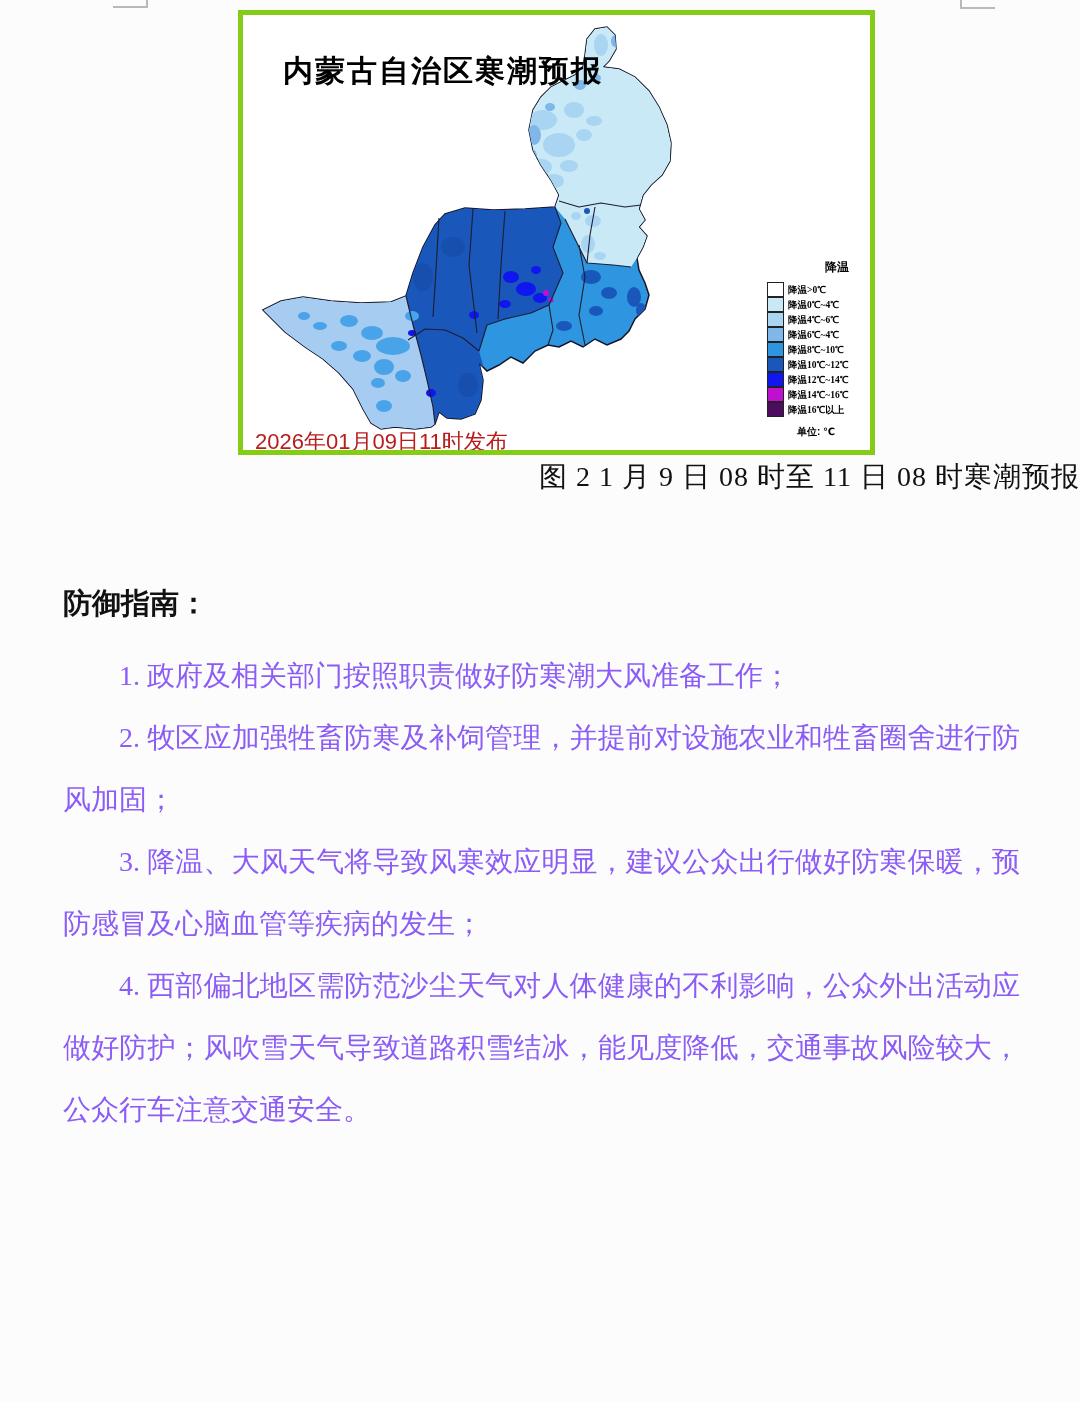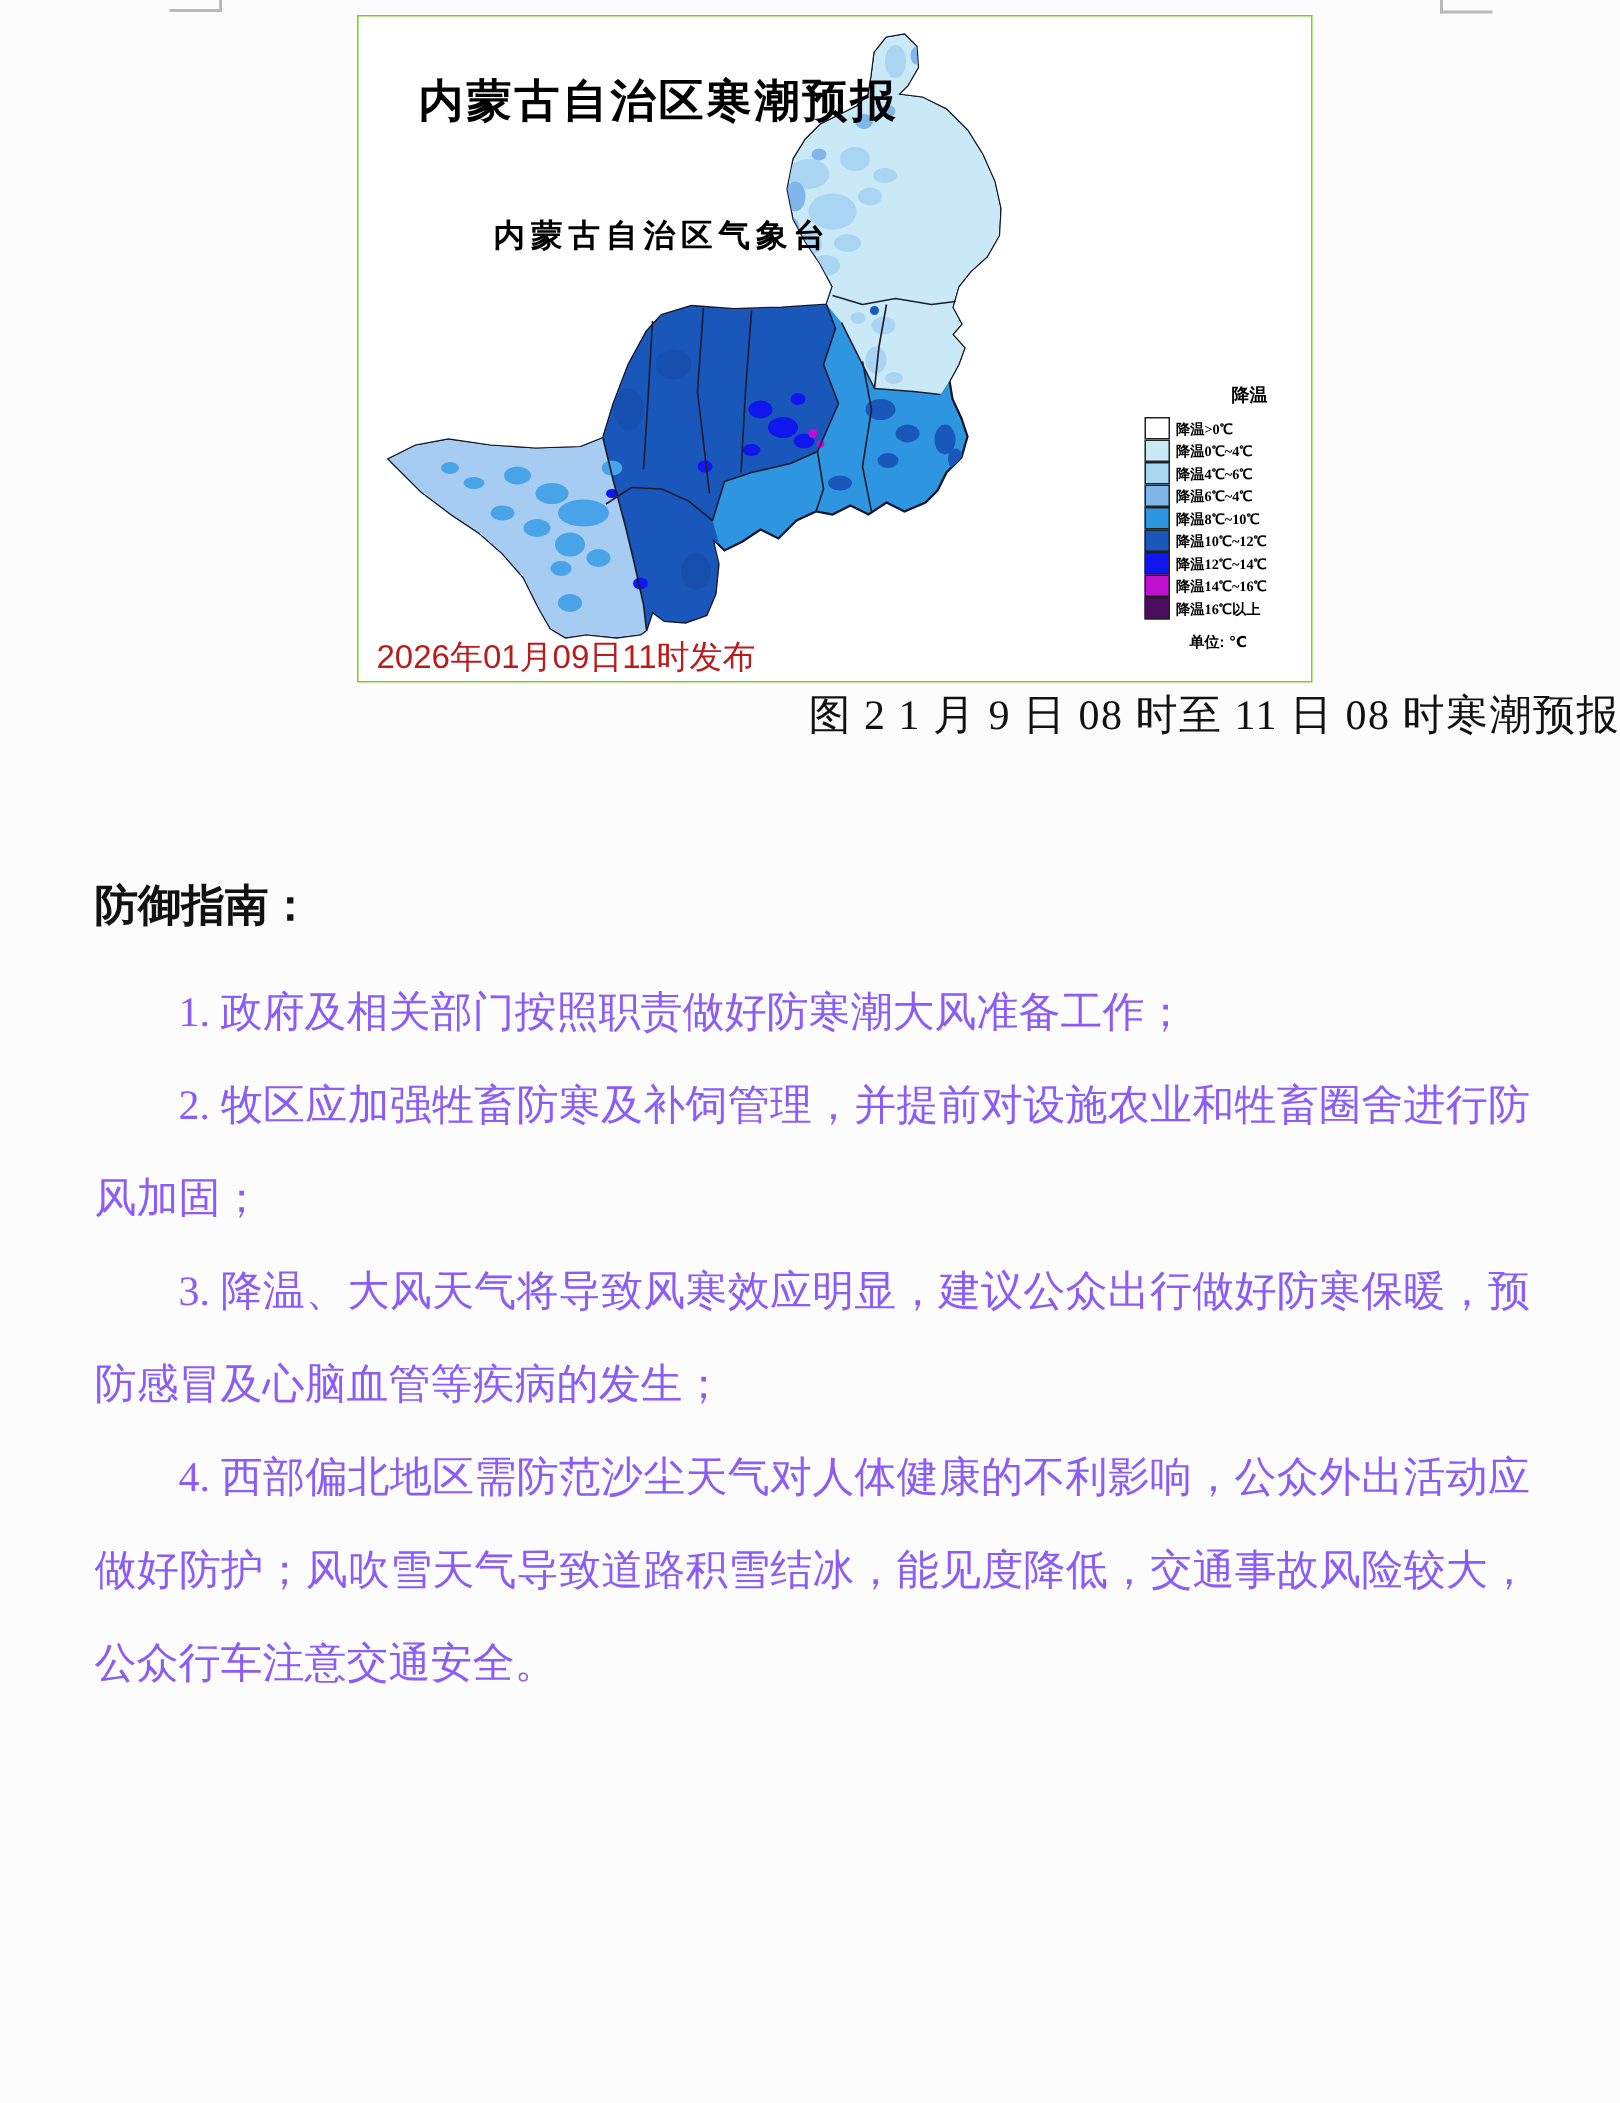--- a/index.html
+++ b/index.html
@@ -7,21 +7,21 @@
               font-family:"Liberation Sans","DejaVu Sans",sans-serif; color:#1c1c1c; }
   .page { position:absolute; inset:0; overflow:hidden; }
 
   
   .crop { position:absolute; border-color:#b9b9b9; }
   .crop-left  { left:113px; top:0; width:35px; height:8px; border-bottom:2px solid #b9b9b9; border-right:2px solid #b9b9b9; }
   .crop-right { left:960px; top:0; width:35px; height:9px; border-bottom:2px solid #b9b9b9; border-left:2px solid #b9b9b9; }
 
   
   .map-figure { position:absolute; left:238px; top:10px; width:637px; height:445px;
-                background:#ffffff; border:1px solid #84cc16; overflow:hidden; }
+                background:#ffffff; border:5px solid #84cc16; overflow:hidden; }
   .map-figure svg { position:absolute; left:0; top:0; }
   .map-title  { position:absolute; left:40px; top:36px; width:320px; text-align:center;
                 font-size:30px; font-weight:bold; letter-spacing:2px; color:#000; }
   .map-dates  { position:absolute; left:0px; top:88px; width:405px; text-align:center;
                 font-size:23px; font-weight:bold; color:#000; }
   .map-agency { position:absolute; left:0px; top:132px; width:405px; text-align:center;
                 font-size:21px; font-weight:600; letter-spacing:4px; color:#000;
                 font-family:"Liberation Serif","DejaVu Serif",serif; }
   .map-issued { position:absolute; left:12px; top:412px; font-size:22px; font-weight:normal; color:#b91c1c; }
 
@@ -183,21 +183,20 @@
         <path d="M312,192 L318,208 L310,232 L320,258 L306,290 L288,298 L262,304 L244,310 L236,336"></path>
         <path d="M336,230 L342,262 L336,300 L342,330"></path>
         <path d="M322,204 L330,220 L344,248 L370,250 L388,252"></path>
         <path d="M316,186 L336,192 L358,188 L382,192 L398,190"></path>
         <path d="M352,192 L347,220 L344,248"></path>
         <path d="M306,290 L310,315 L305,330"></path>
       </g>
     </svg>
 
     <div class="map-title">内蒙古自治区寒潮预报</div>
-    <div class="map-agency">内蒙古自治区气象台</div>
     <div class="map-issued">2026年01月09日11时发布</div>
 
     <div class="legend">
       <div class="lg-title">降温</div>
       <div>
           <div class="lg-row">
             <span class="lg-swatch" style="background: rgb(255, 255, 255);"></span>
             <span class="lg-label">降温&gt;0℃</span>
           </div>
           <div class="lg-row">

